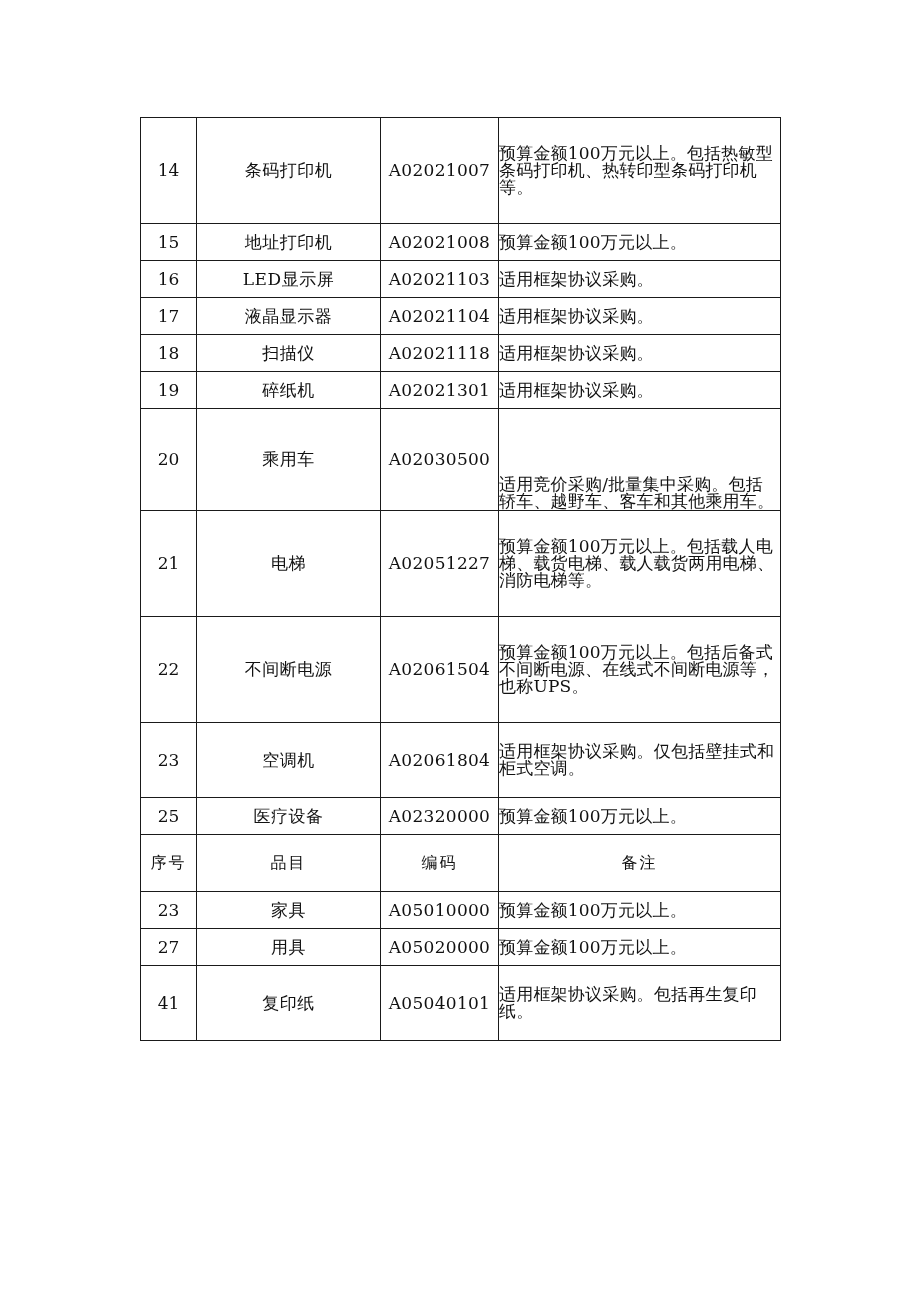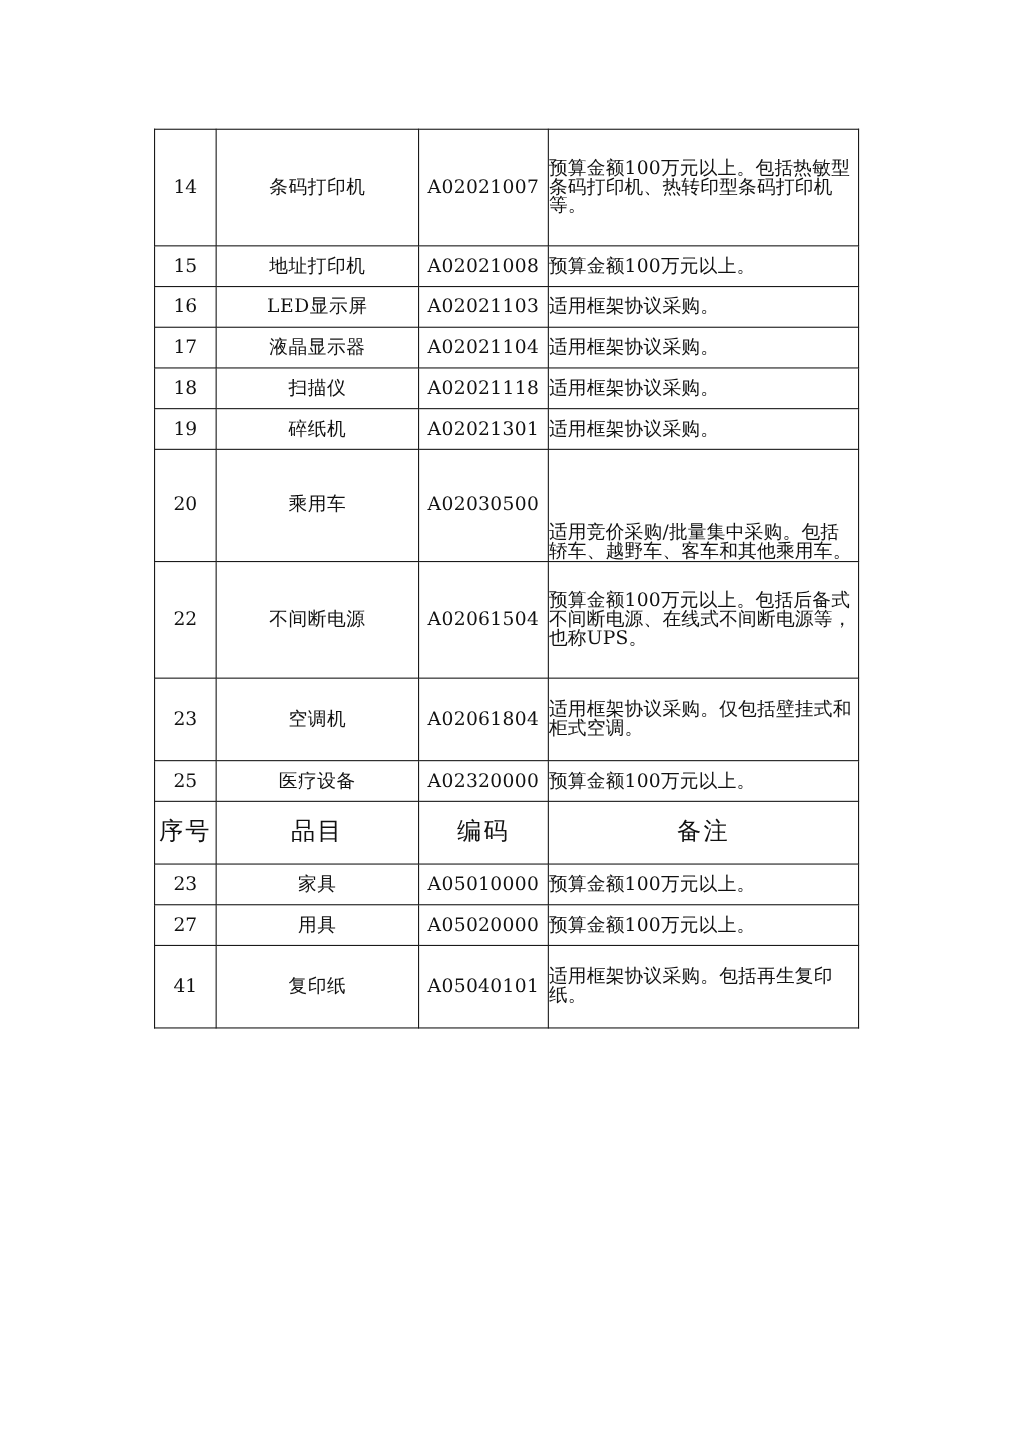--- a/index.html
+++ b/index.html
@@ -85,21 +85,21 @@
   tr.tall-row td {
     vertical-align: middle;
   }
   tr.tall-row .cell-note {
     vertical-align: bottom;
   }
 
   
   tr.header-row td {
     text-align: center;
-    font-size: 22px;
+    font-size: 16px;
     letter-spacing: 2px;
     padding: 10px 2px;
   }
   tr.header-row .cell-note {
     text-align: center;
     line-height: 1.0;
     letter-spacing: 2px;
   }
 
   
@@ -164,20 +164,26 @@
           <td class="cell-note">适用框架协议采购。</td>
         </tr>
 
         <tr class="r-20 tall-row">
           <td class="cell-seq">20</td>
           <td class="cell-item">乘用车</td>
           <td class="cell-code">A02030500</td>
           <td class="cell-note">适用竞价采购/批量集中采购。包括轿车、越野车、客车和其他乘用车。</td>
         </tr>
 
+        <tr class="r-3">
+          <td class="cell-seq">21</td>
+          <td class="cell-item">电梯</td>
+          <td class="cell-code">A02051227</td>
+          <td class="cell-note">预算金额100万元以上。包括载人电梯、载货电梯、载人载货两用电梯、消防电梯等。</td>
+        </tr>
 
         <tr class="r-3">
           <td class="cell-seq">22</td>
           <td class="cell-item">不间断电源</td>
           <td class="cell-code">A02061504</td>
           <td class="cell-note">预算金额100万元以上。包括后备式不间断电源、在线式不间断电源等，也称UPS。</td>
         </tr>
 
         <tr class="r-2">
           <td class="cell-seq">23</td>

